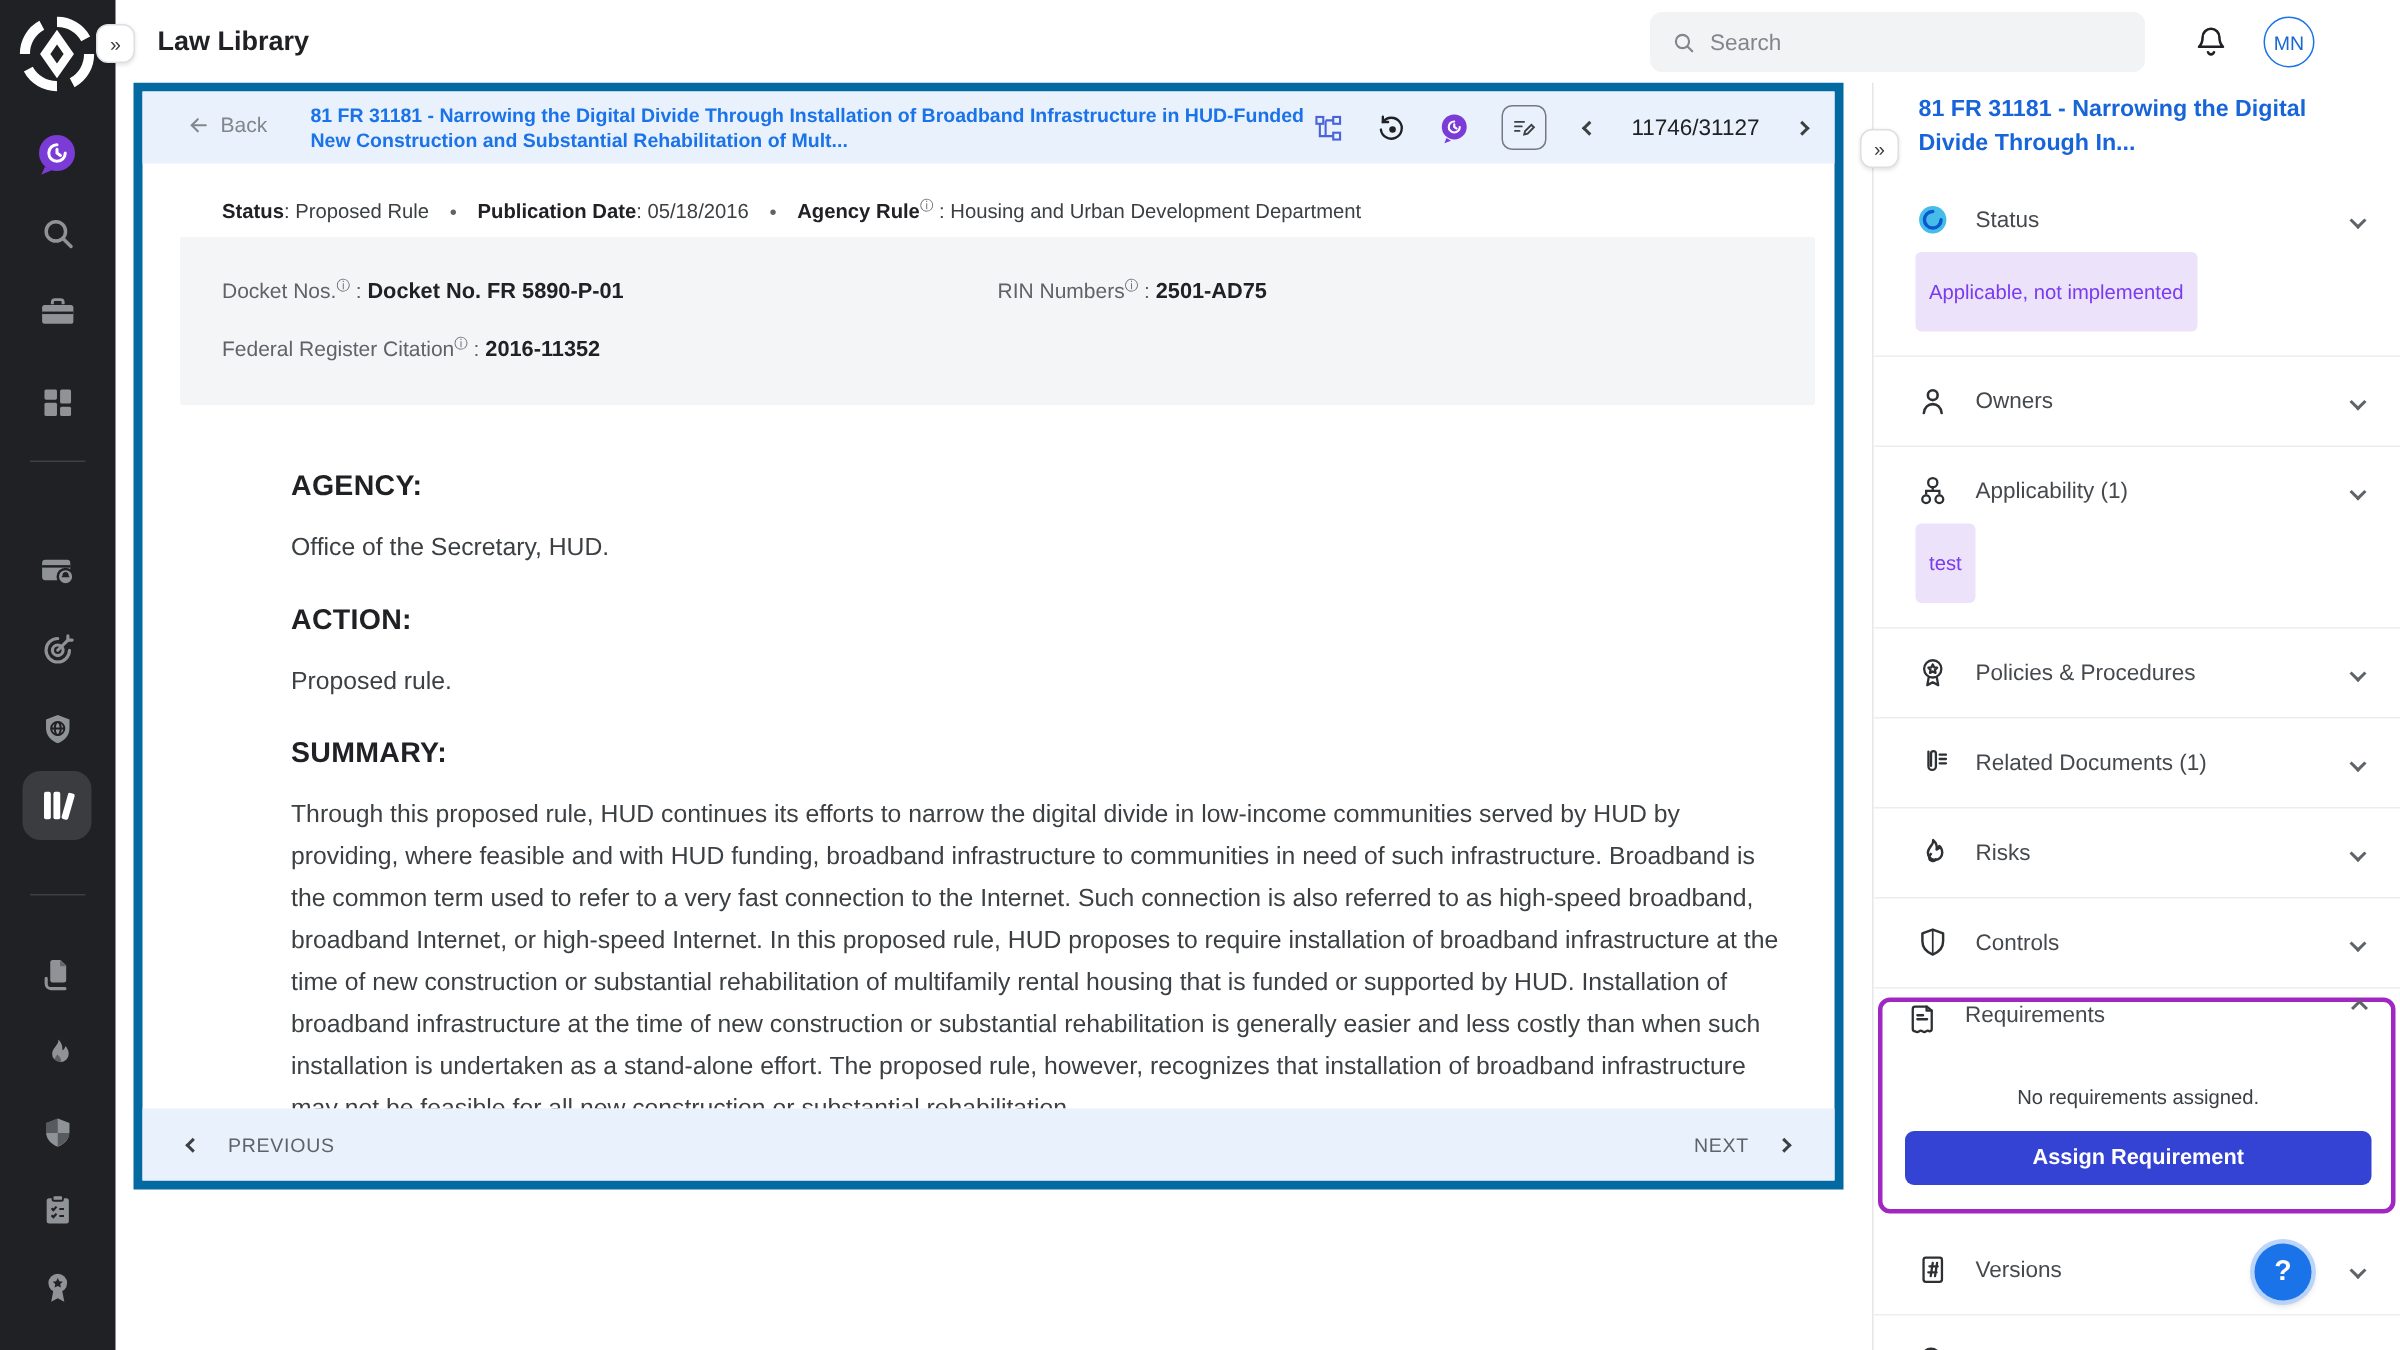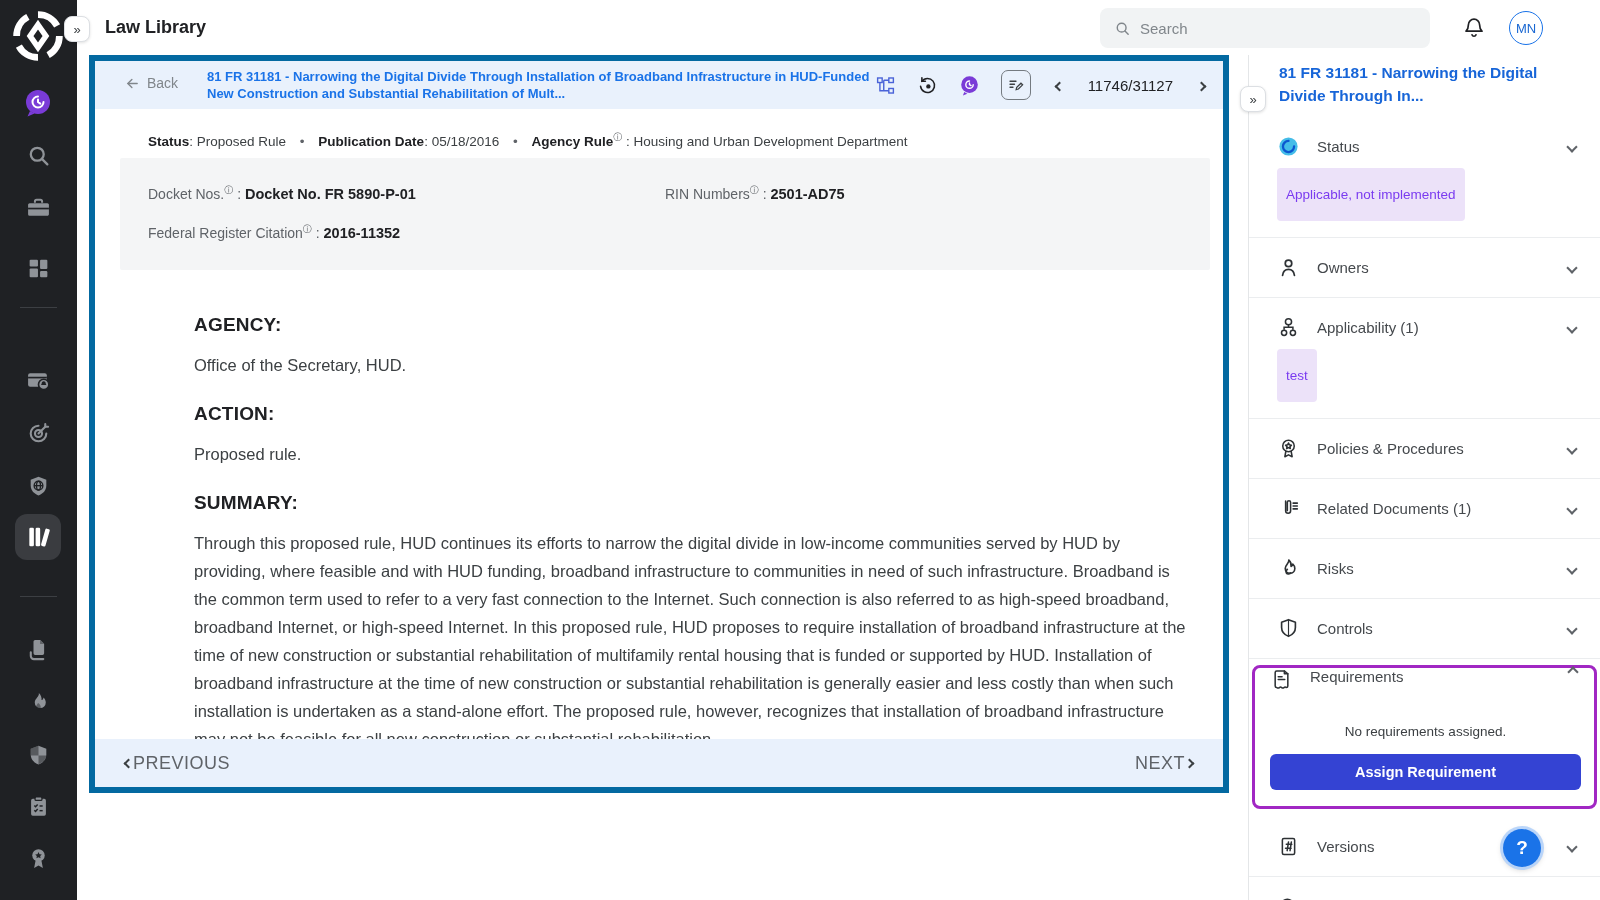--- a/index.html
+++ b/index.html
@@ -71,21 +71,21 @@
   .mb-docket { left:28px; top:26px; }
   .mb-rin { left:545px; top:26px; }
   .mb-frc { left:28px; top:65px; }
 
   .doc-scroll { position:absolute; left:99px; right:28px; top:209px; bottom:48px; overflow:hidden; }
   .doc-h { font-size:19px; font-weight:700; color:#202124; margin-top:24px; letter-spacing:.2px; }
   .doc-h.first { margin-top:44px; }
   .doc-p { margin-top:15px; font-size:16.5px; line-height:28px; color:#3c4043; max-width:1015px; }
 
   .card-footer { position:absolute; left:0; right:0; bottom:0; height:48px; background:#e9f1fc; display:flex; align-items:center; justify-content:space-between; padding:0 30px; }
-  .pager { display:flex; align-items:center; gap:1px; font-size:18px; color:#5f6368; letter-spacing:.5px; cursor:pointer; }
+  .pager { display:flex; align-items:center; gap:20px; font-size:13px; color:#5f6368; letter-spacing:.5px; cursor:pointer; }
 
   
   .panel { position:absolute; left:1248px; top:55px; right:0; bottom:0; background:#fff; border-left:1px solid #e4e6e8; overflow:hidden; }
   .p-title { margin:6px 40px 10px 30px; width:285px; font-size:15.5px; font-weight:700; color:#1765d8; line-height:23px; cursor:pointer; }
   .sec { border-bottom:1px solid #ebedef; padding:0 20px 0 28px; }
   .sec-row { height:59px; display:flex; align-items:center; gap:17px; cursor:pointer; }
   .sec-ic { width:23px; height:23px; color:#2d3134; flex:none; }
   .sec-ic svg { width:100%; height:100%; display:block; }
   .sec-label { flex:1; font-size:15px; color:#45494d; }
   .pcv { width:8px; height:8px; border-left:2px solid #5f6368; border-bottom:2px solid #5f6368; flex:none; margin-right:4px; }

